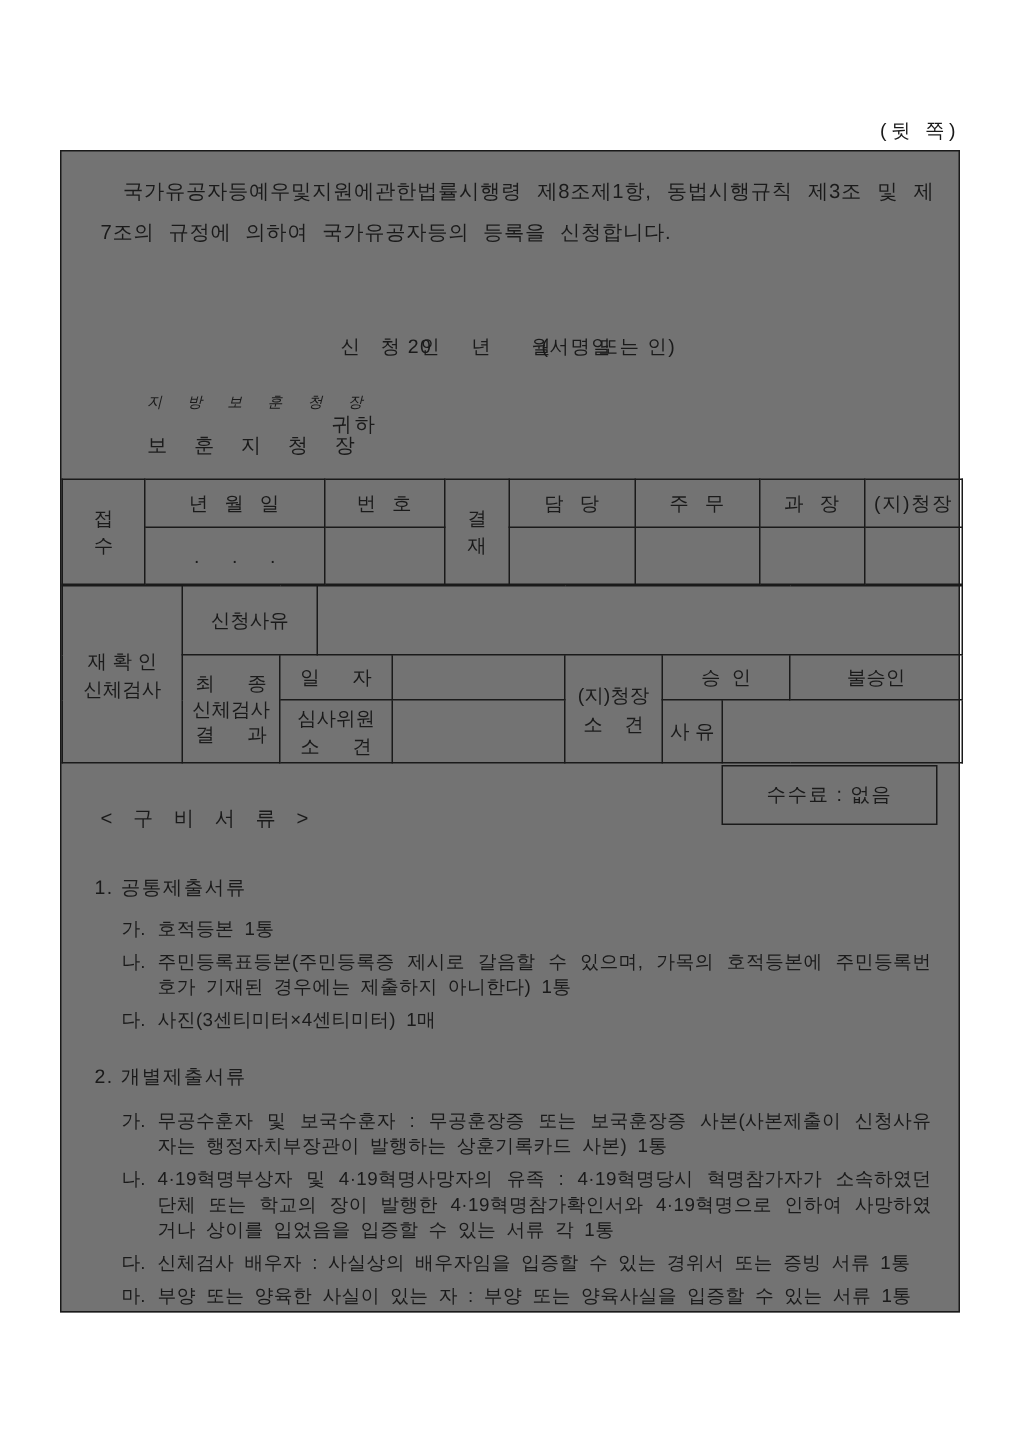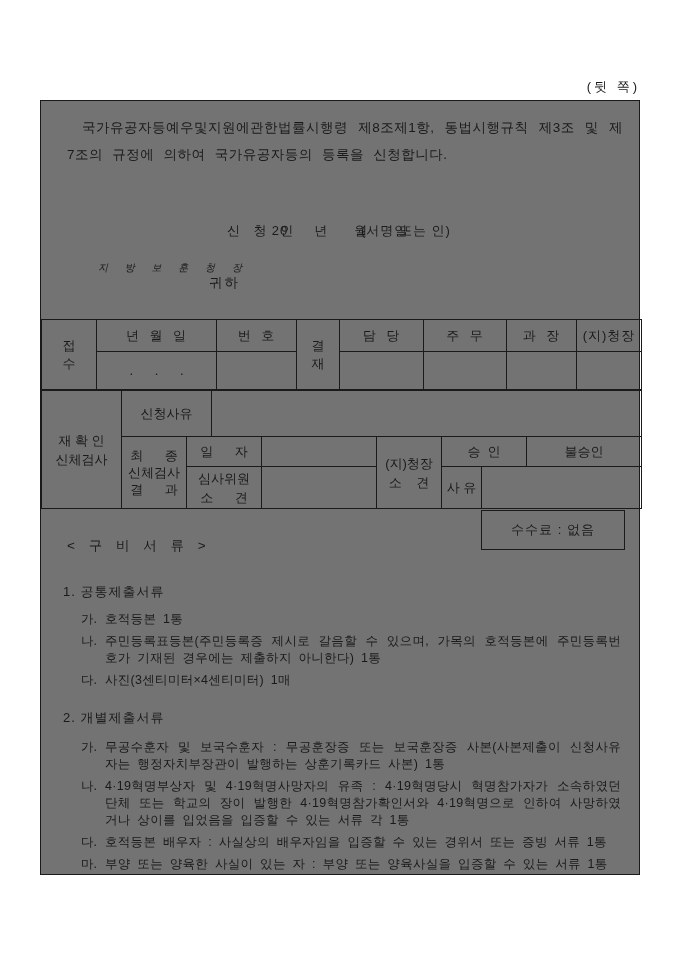--- a/index.html
+++ b/index.html
@@ -38,21 +38,21 @@
   }
   .date-line {
     position: absolute; top: 80px; left: 0; width: 100%;
     text-align: center; letter-spacing: 1px; margin-top: 41px;
   }
   .date-line span { margin: 0 13px; }
   .applicant-label { position: absolute; top: 121px; left: 186px; letter-spacing: 5px; }
   .sign-label { position: absolute; top: 121px; left: 320px; letter-spacing: 1px; }
   .addr-1 { position: absolute; top: 160px; left: 57px; font-size: 10px; letter-spacing: 7px; font-style: italic; }
   .addr-2 { position: absolute; top: 187px; left: 57px; font-size: 13.5px; letter-spacing: 7px; }
-  .addr-suffix { position: absolute; top: 173px; left: 168px; font-size: 13.5px; letter-spacing: 2px; }
+  .addr-suffix { position: absolute; top: 173px; left: 180px; font-size: 13.5px; letter-spacing: 2px; }
 
   
   table.tbl {
     width: 100%; border-collapse: collapse; table-layout: fixed;
     font-size: 13px;
   }
   table.tbl td {
     border: 1px solid #1a1a1a;
     text-align: center; vertical-align: middle;
     padding: 0; overflow: hidden;
@@ -99,20 +99,21 @@
   <div class="form-box">
 
     <div class="sec1">
       <div class="statement">국가유공자등예우및지원에관한법률시행령 제8조제1항, 동법시행규칙 제3조 및 제7조의 규정에 의하여 국가유공자등의 등록을 신청합니다.</div>
       <div class="date-line">
         <span>20</span><span>년</span><span>월</span><span>일</span>
       </div>
       <div class="applicant-label">신 청 인</div>
       <div class="sign-label">(서명 또는 인)</div>
       <div class="addr-1">지 방 보 훈 청 장</div>
+      <div class="addr-2">보 훈 지 청 장</div>
       <div class="addr-suffix">귀하</div>
     </div>
 
     <table class="tbl receipt">
       <colgroup>
         <col style="width:55px">
           <col style="width:120px">
           <col style="width:80px">
           <col style="width:43px">
         <col style="width:84px">
@@ -234,21 +235,21 @@
           <div class="doc-item">
             <span class="doc-marker">가.</span>
             <span class="doc-text">무공수훈자 및 보국수훈자 : 무공훈장증 또는 보국훈장증 사본(사본제출이 신청사유 자는 행정자치부장관이 발행하는 상훈기록카드 사본) 1통</span>
           </div>
           <div class="doc-item">
             <span class="doc-marker">나.</span>
             <span class="doc-text">4·19혁명부상자 및 4·19혁명사망자의 유족 : 4·19혁명당시 혁명참가자가 소속하였던 단체 또는 학교의 장이 발행한 4·19혁명참가확인서와 4·19혁명으로 인하여 사망하였거나 상이를 입었음을 입증할 수 있는 서류 각 1통</span>
           </div>
           <div class="doc-item">
             <span class="doc-marker">다.</span>
-            <span class="doc-text">호적등본 배우자 : 사실상의 배우자임을 입증할 수 있는 경위서 또는 증빙 서류 1통</span>
+            <span class="doc-text">신체검사 배우자 : 사실상의 배우자임을 입증할 수 있는 경위서 또는 증빙 서류 1통</span>
           </div>
           <div class="doc-item">
             <span class="doc-marker">마.</span>
             <span class="doc-text">부양 또는 양육한 사실이 있는 자 : 부양 또는 양육사실을 입증할 수 있는 서류 1통</span>
           </div>
         </div>
       </div>
     </div>
 
   </div>

